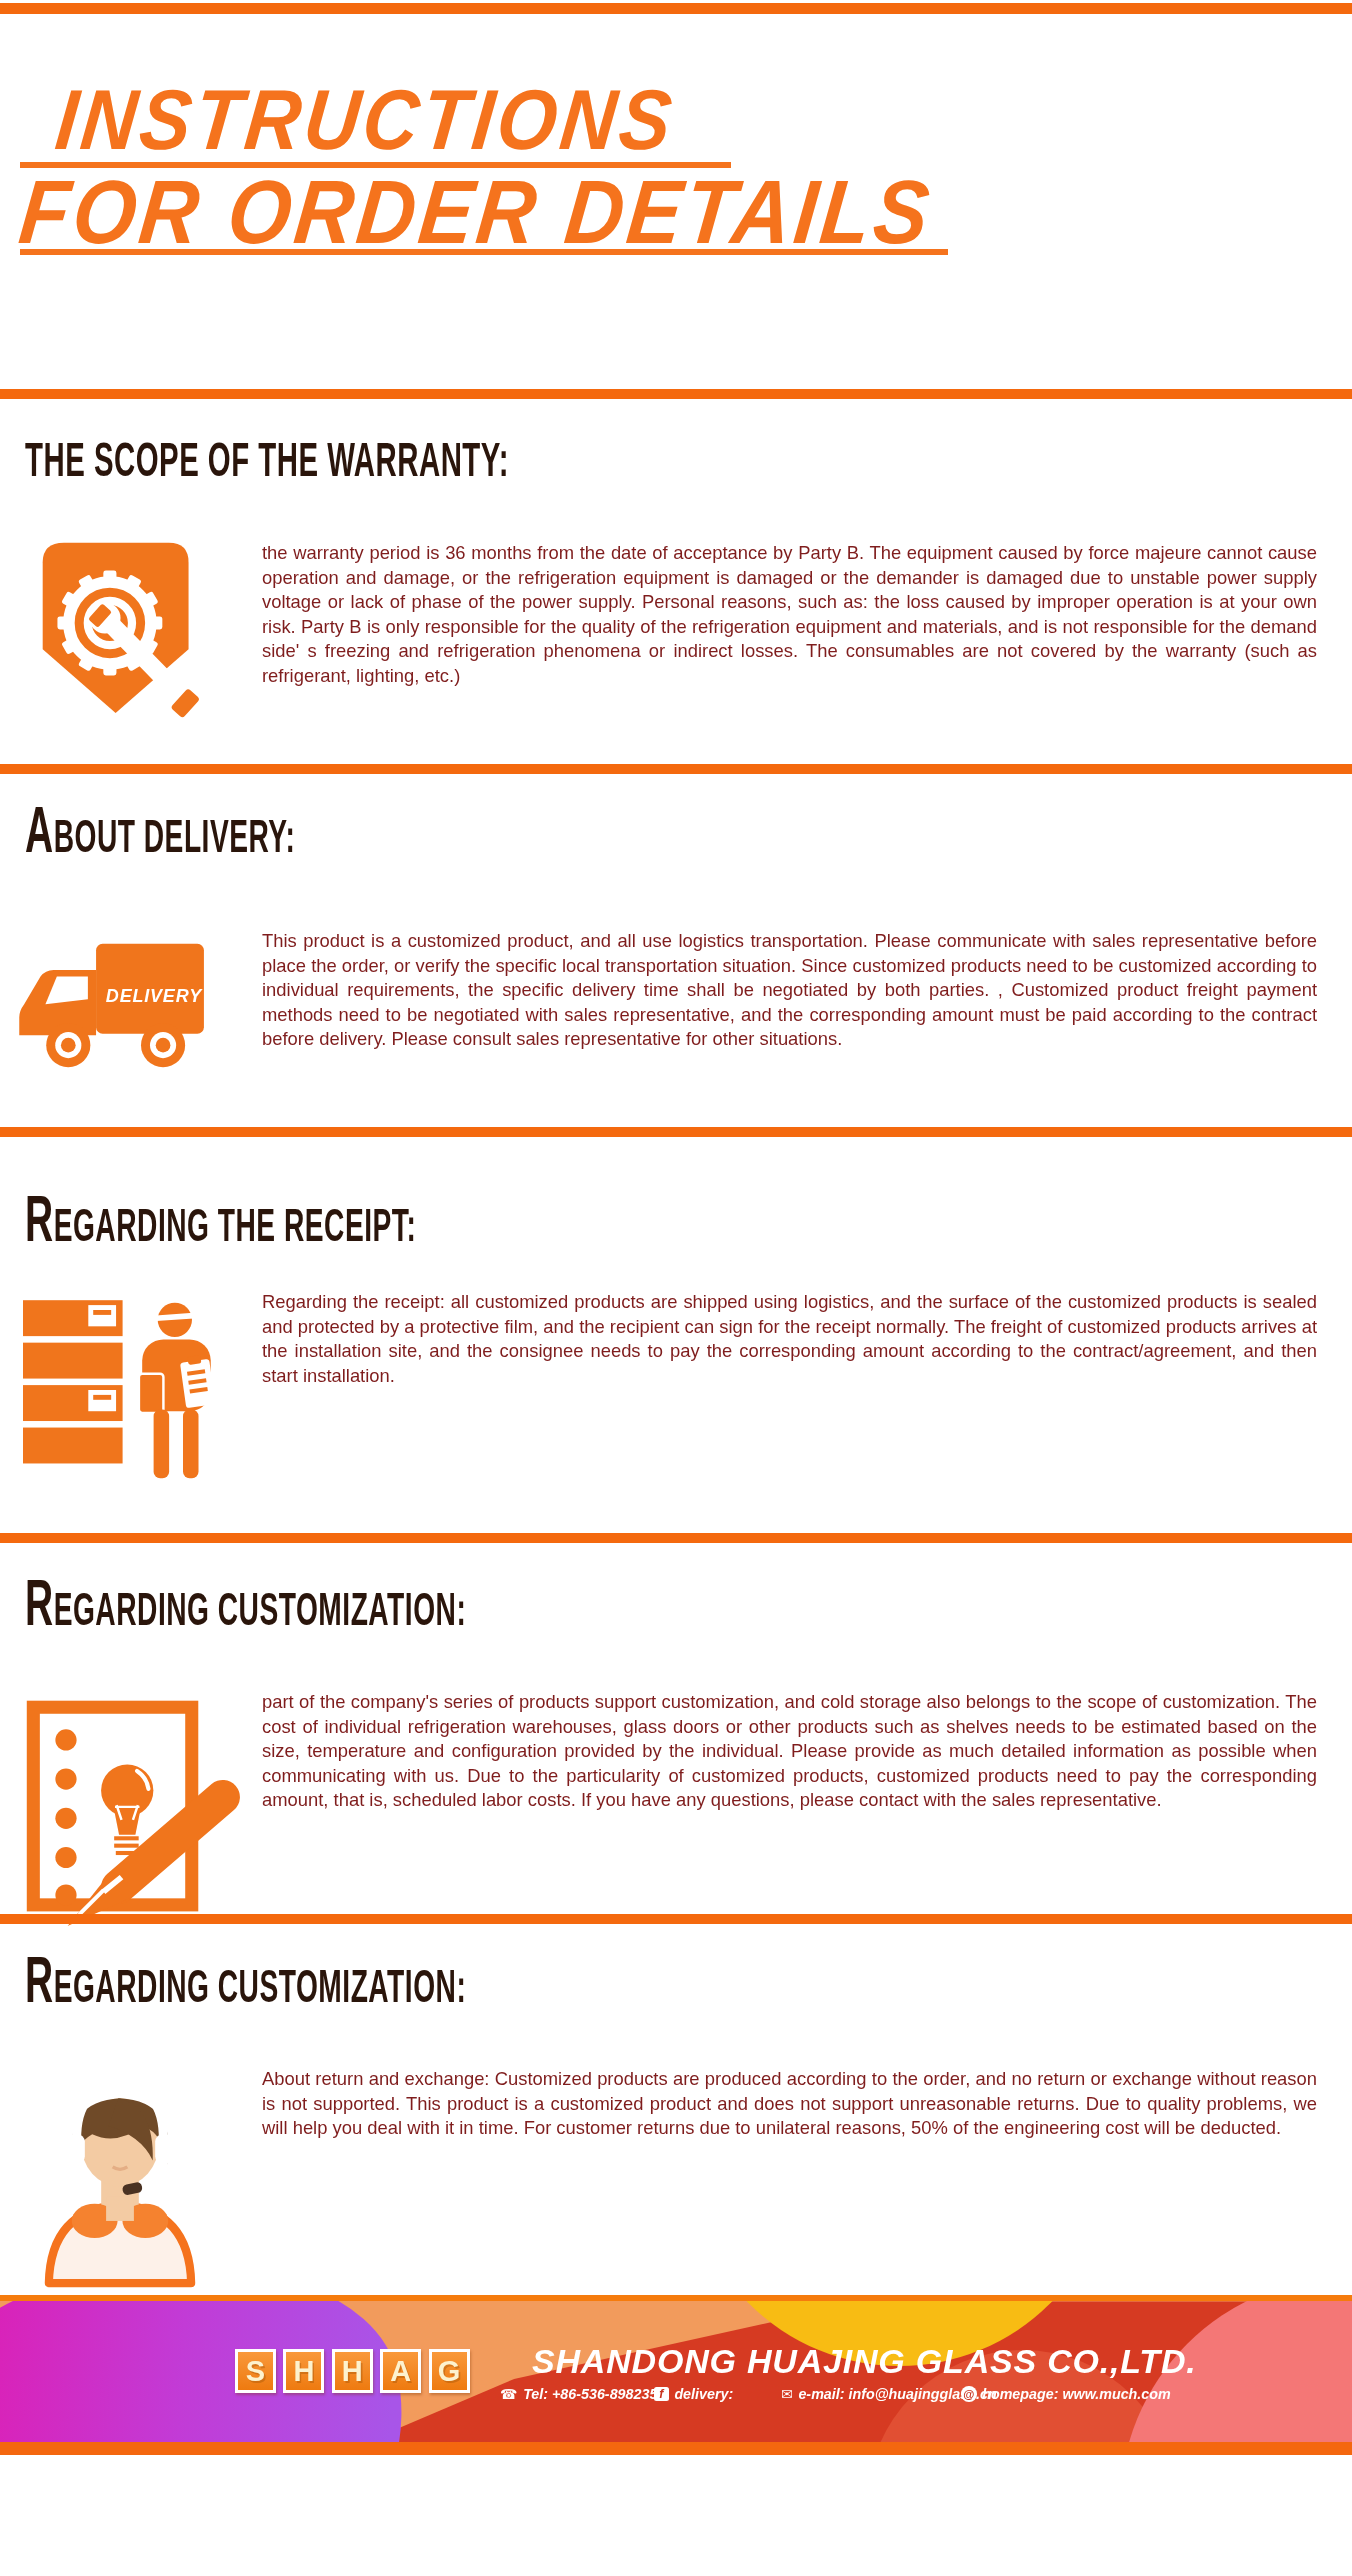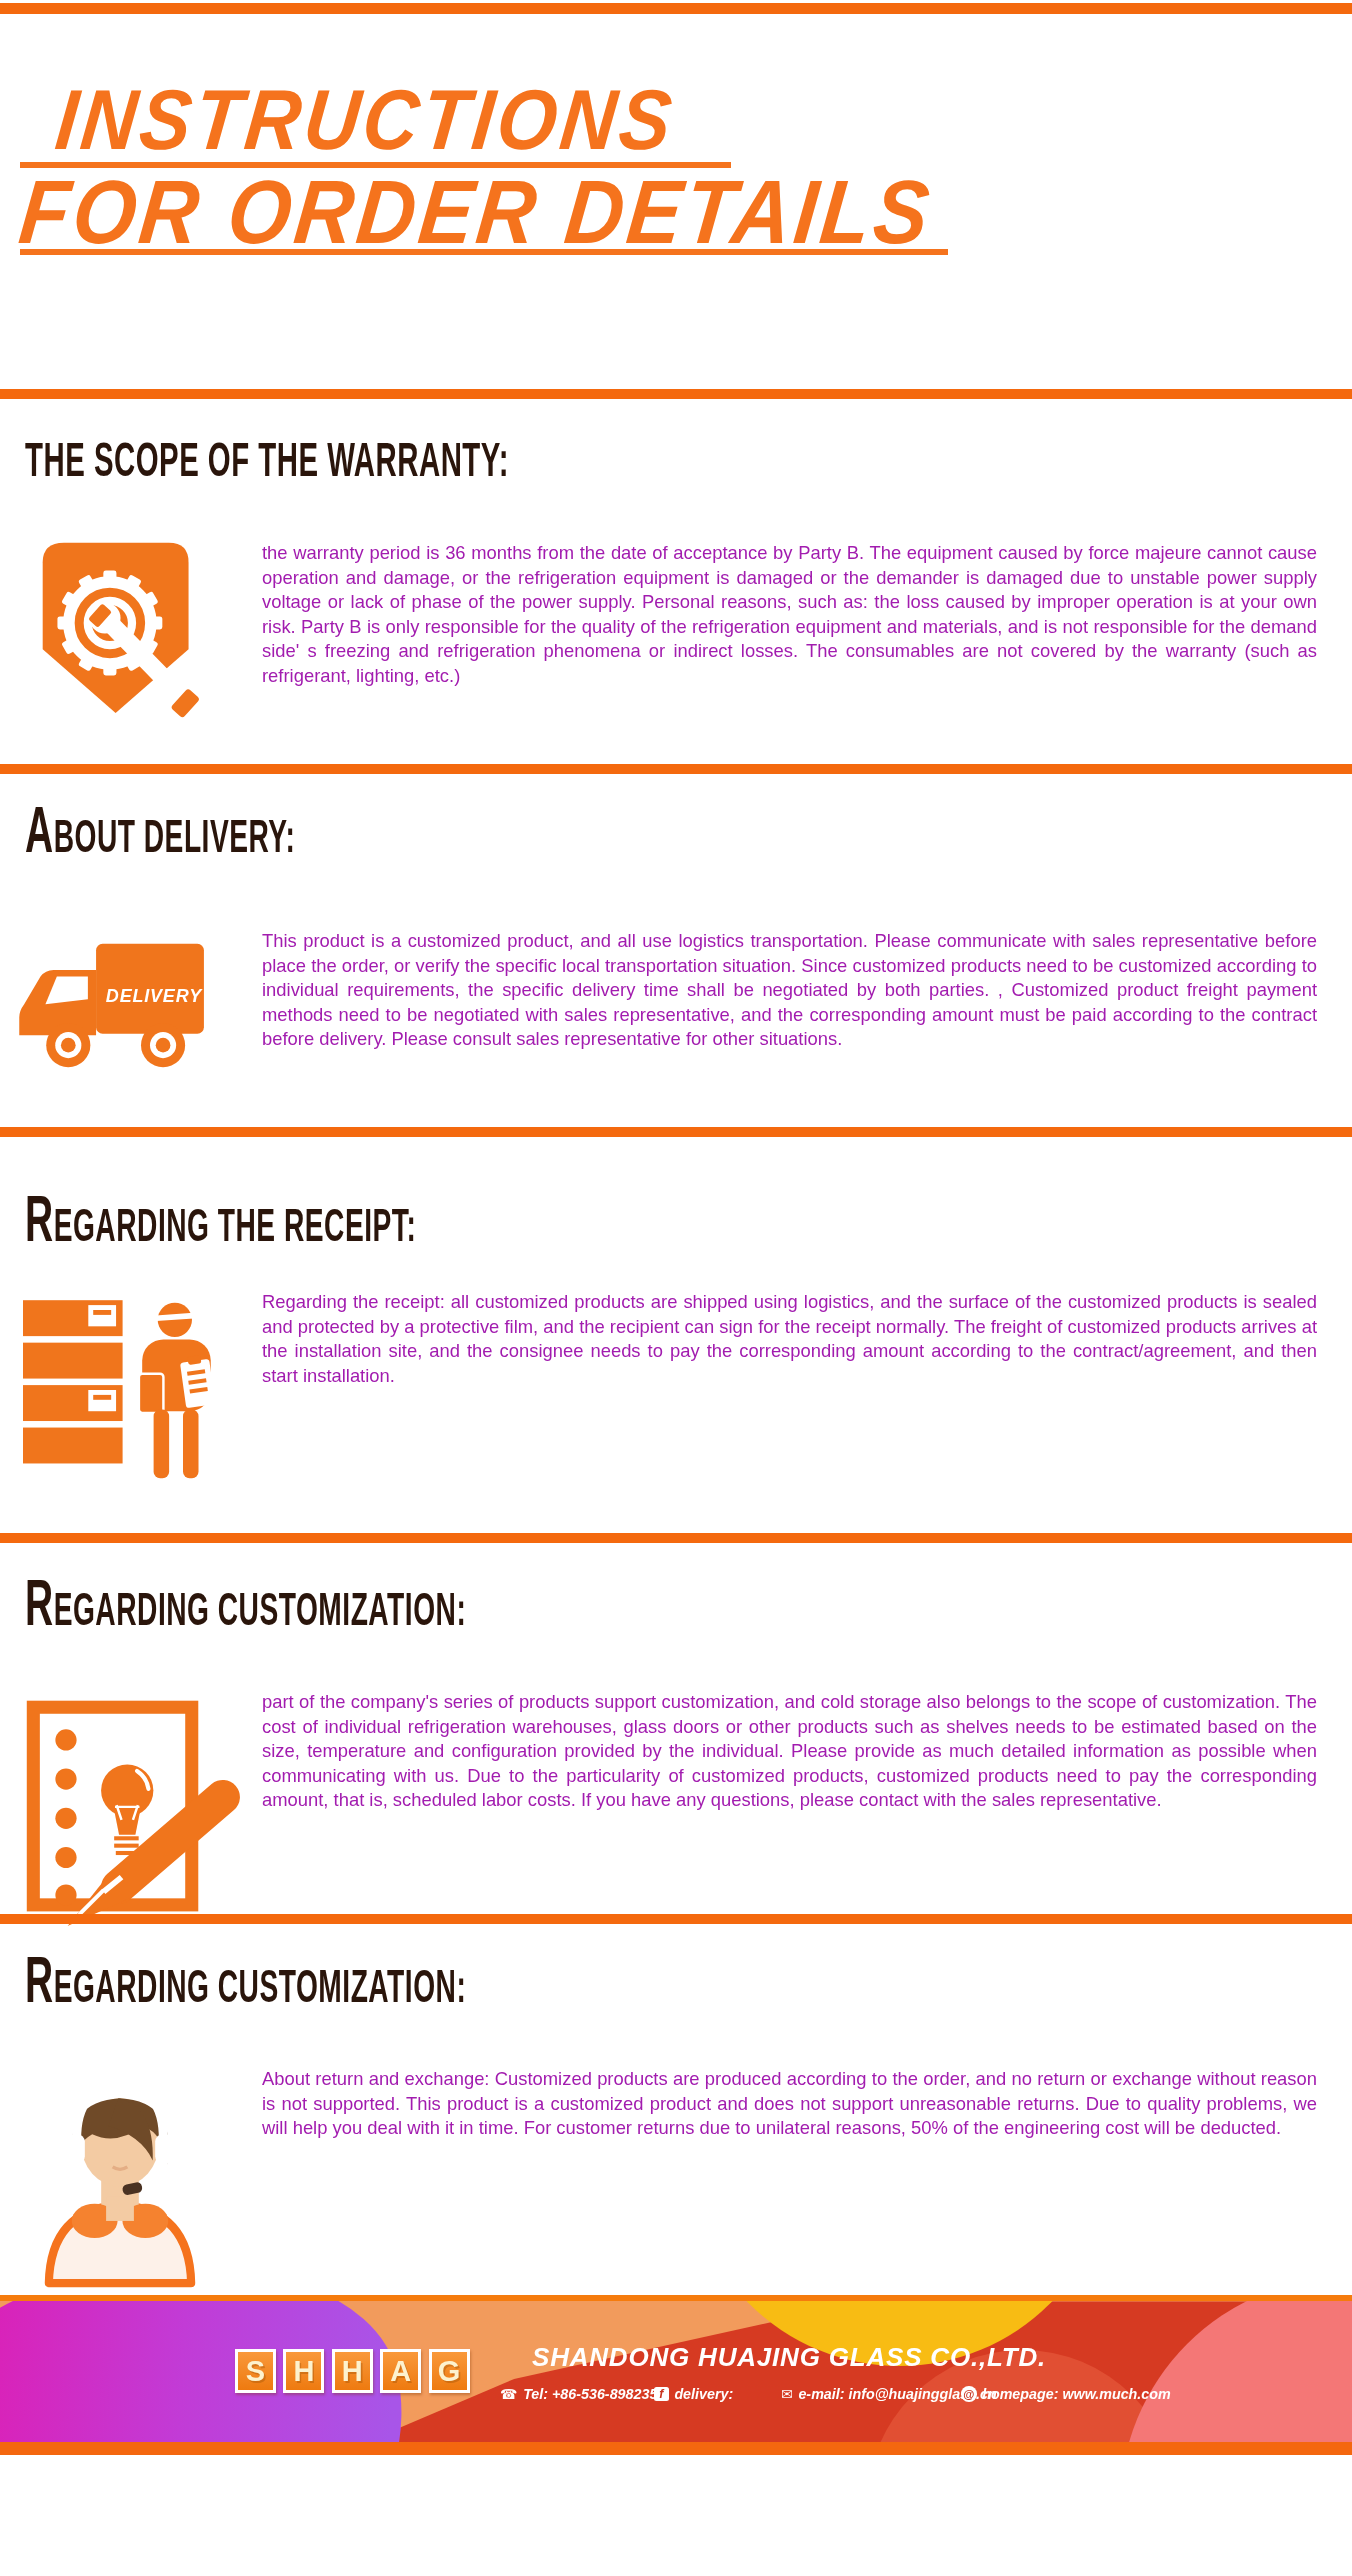--- a/index.html
+++ b/index.html
@@ -16,21 +16,21 @@
   .t-underline{position:absolute;height:5.7px;background:#F5731D;}
   .u1{left:20.4px;top:162px;width:711px;}
   .u2{left:20.4px;top:249px;width:928px;}
 
   .h{position:absolute;left:24.5px;color:#2A150B;font-weight:bold;line-height:1.2;white-space:nowrap;
      transform:scaleX(.6);transform-origin:left top;letter-spacing:0.8px;}
   .h1{font-size:49px;}
   .hcap{font-size:47px;}
   .hcap::first-letter{font-size:65px;}
 
-  .para{position:absolute;left:262px;width:1055px;font-size:18.4px;line-height:24.5px;color:#a21caf;
+  .para{position:absolute;left:262px;width:1055px;font-size:18.4px;line-height:24.5px;color:#7f1d1d;
         text-align:justify;}
 
   .icon{position:absolute;}
 
   
   .footer{position:absolute;left:0;top:2290px;width:1353px;height:165px;}
   .f-line{position:absolute;left:0;top:4.9px;width:100%;height:6.5px;background:#F57B0D;}
   .f-collage{position:absolute;left:0;top:11.4px;width:100%;height:141px;background:#F29B5C;overflow:hidden;}
   .f-darkred{position:absolute;inset:0;background:#D63A22;
              clip-path:polygon(100% 0,100% 100%,27% 100%,38% 55%,64% 0);}
@@ -42,21 +42,21 @@
              background:linear-gradient(105deg,#E318AC 10%,#C23BD6 55%,#A855E8 90%);}
   .f-strip{position:absolute;left:0;top:152px;width:100%;height:13px;background:#F4670F;}
 
   .logo{position:absolute;left:235px;top:59px;display:flex;gap:7.4px;}
   .tile{width:41px;height:44px;box-sizing:border-box;border:3.3px solid #fff;
         background:linear-gradient(180deg,#F9993B,#EE7A0F);display:flex;align-items:center;justify-content:center;
         box-shadow:0.8px 1.6px 2.5px rgba(120,50,0,.35);}
   .tile span{color:#FDF2CE;font-weight:bold;font-size:29px;text-shadow:1.6px 1.6px 0 rgba(150,75,0,.35);}
 
   .company{position:absolute;left:532px;top:52px;color:#fff;font-weight:bold;font-style:italic;
-           font-size:26px;letter-spacing:0.8px;white-space:nowrap;}
+           font-size:34px;letter-spacing:0.8px;white-space:nowrap;}
   .contact{position:absolute;top:96px;color:#fff;font-style:italic;font-weight:bold;font-size:14.3px;
            white-space:nowrap;display:flex;align-items:center;gap:5.7px;}
   .c-ico{font-style:normal;font-family:"DejaVu Sans",sans-serif;font-size:14px;line-height:1;}
   .fb{display:inline-flex;width:14.7px;height:14.7px;border-radius:2.5px;background:#fff;color:#C9331F;
       align-items:center;justify-content:center;font-weight:bold;font-size:12.3px;font-style:italic;}
   .at{display:inline-flex;width:15.5px;height:15.5px;border-radius:50%;background:#fff;color:#C9331F;
       align-items:center;justify-content:center;font-weight:bold;font-size:11.4px;font-style:normal;}
 </style>
 </head>
 <body>

